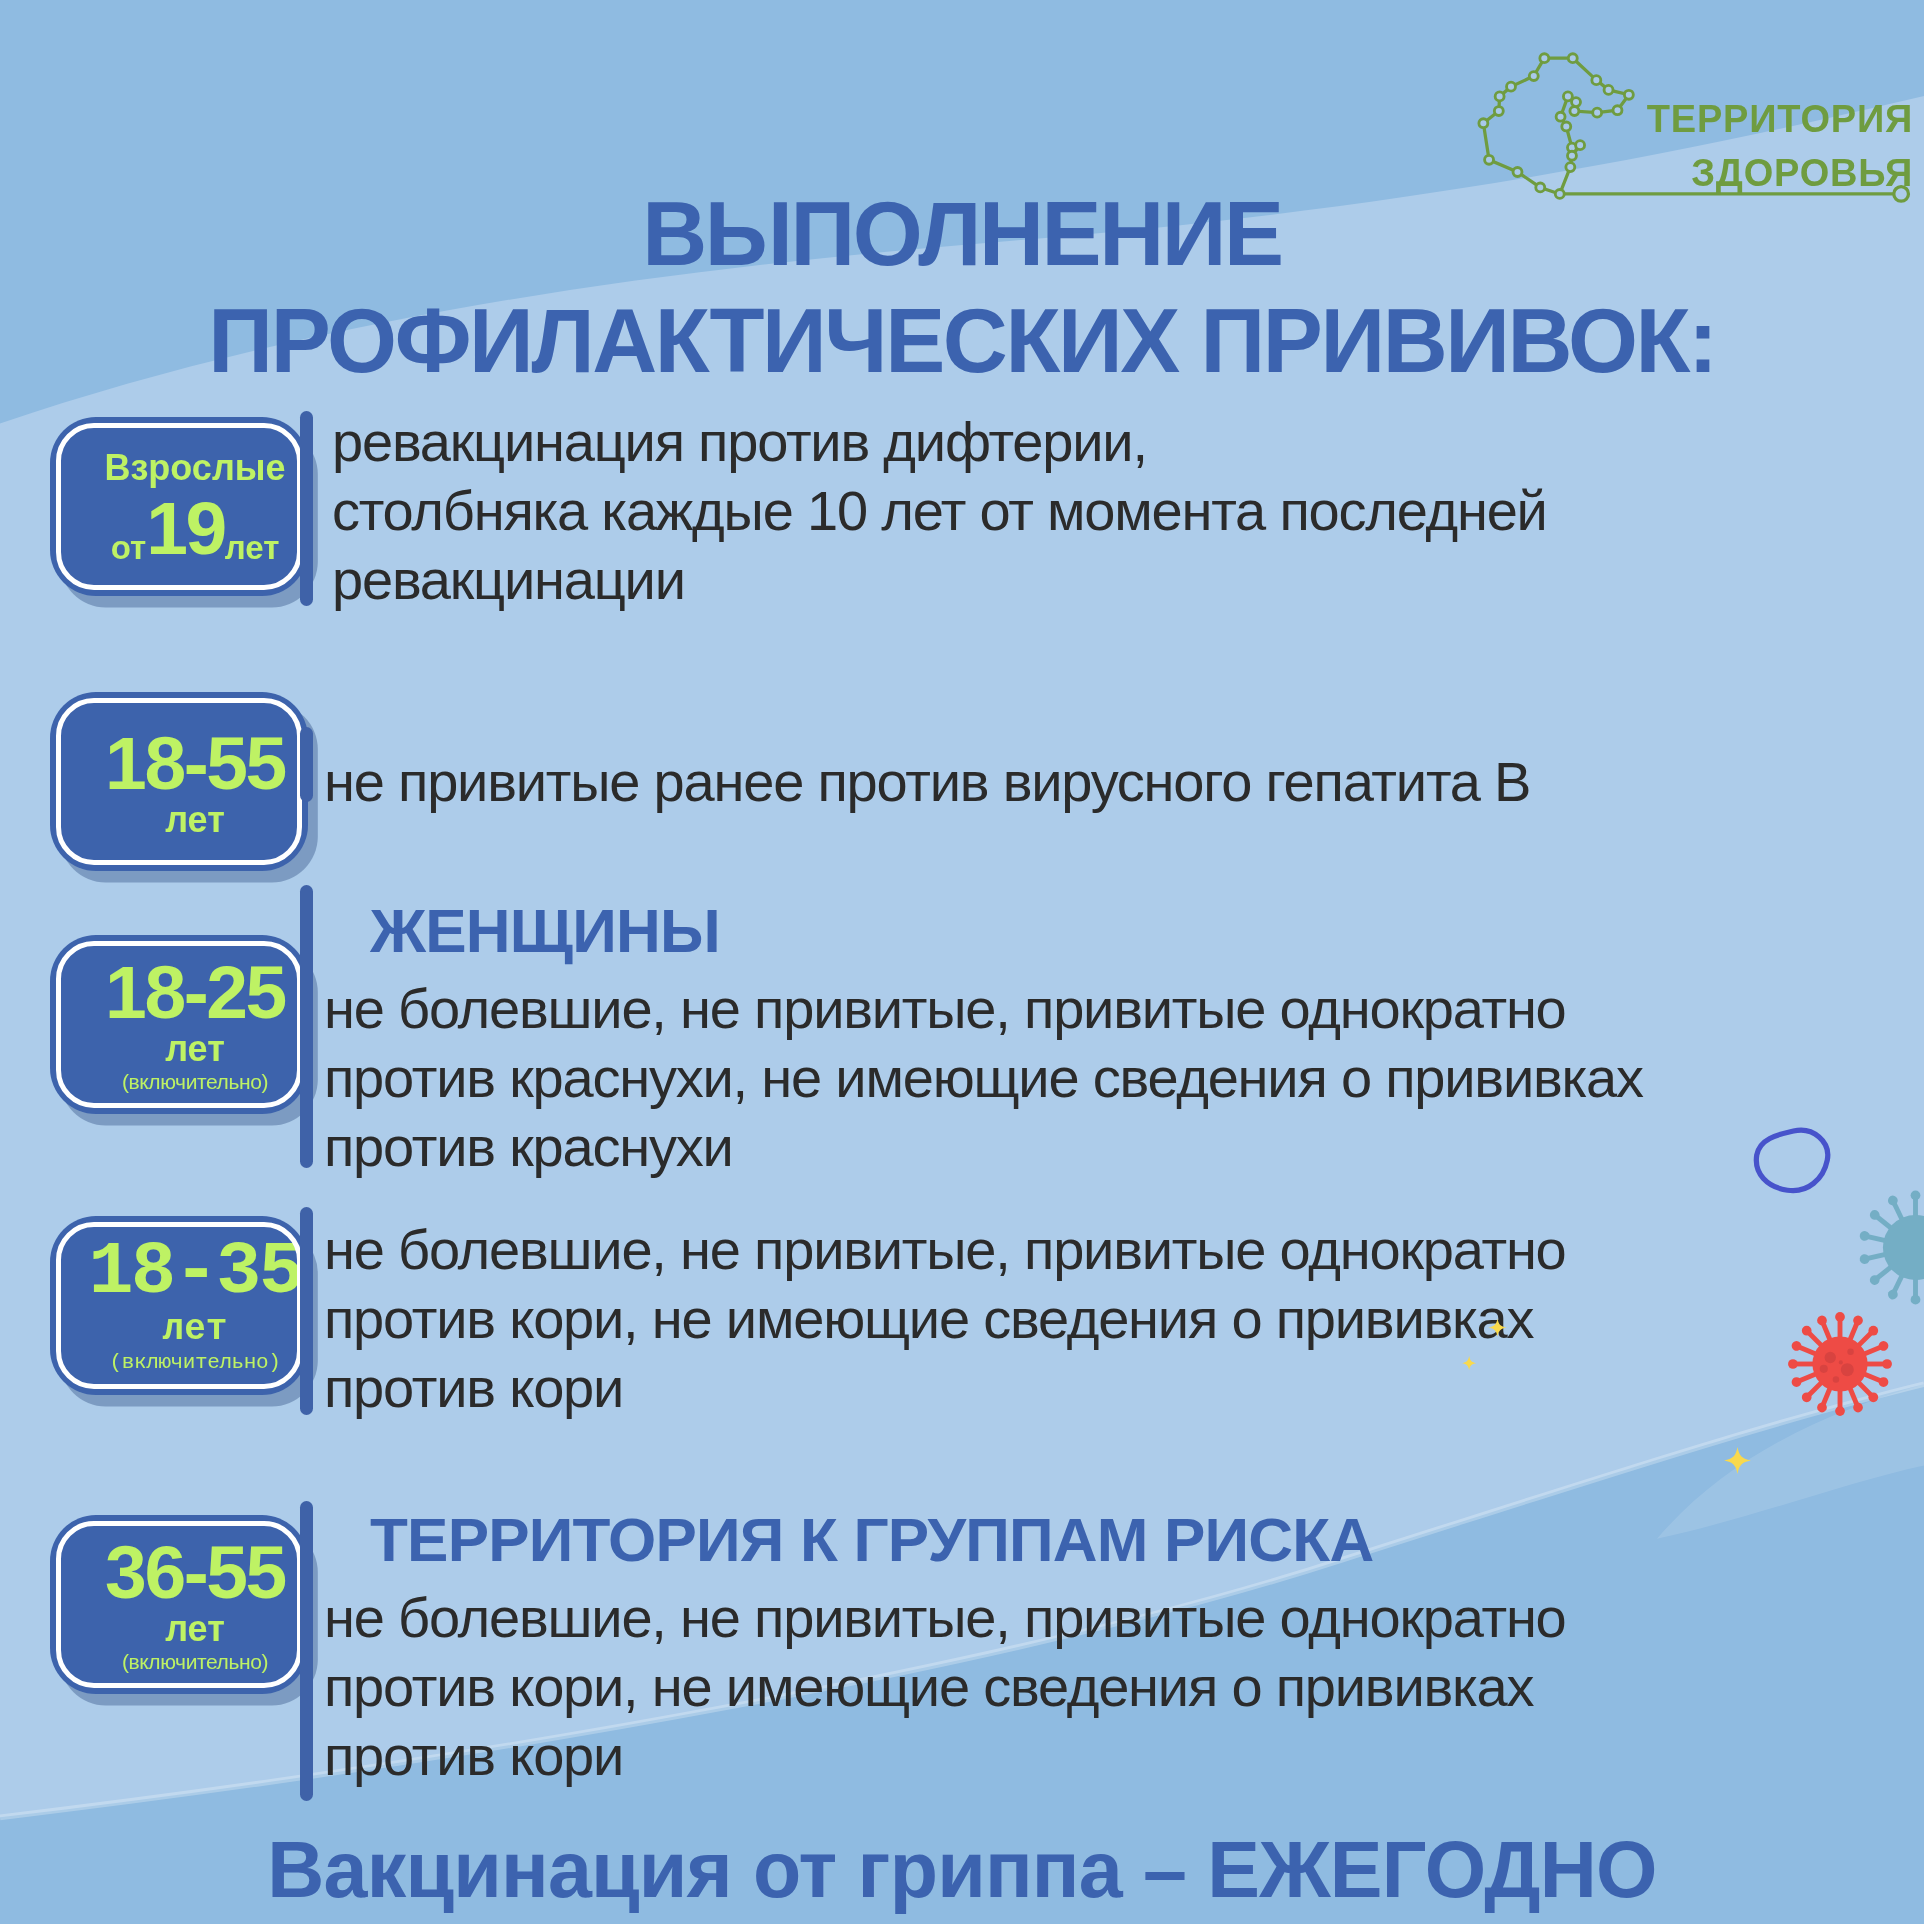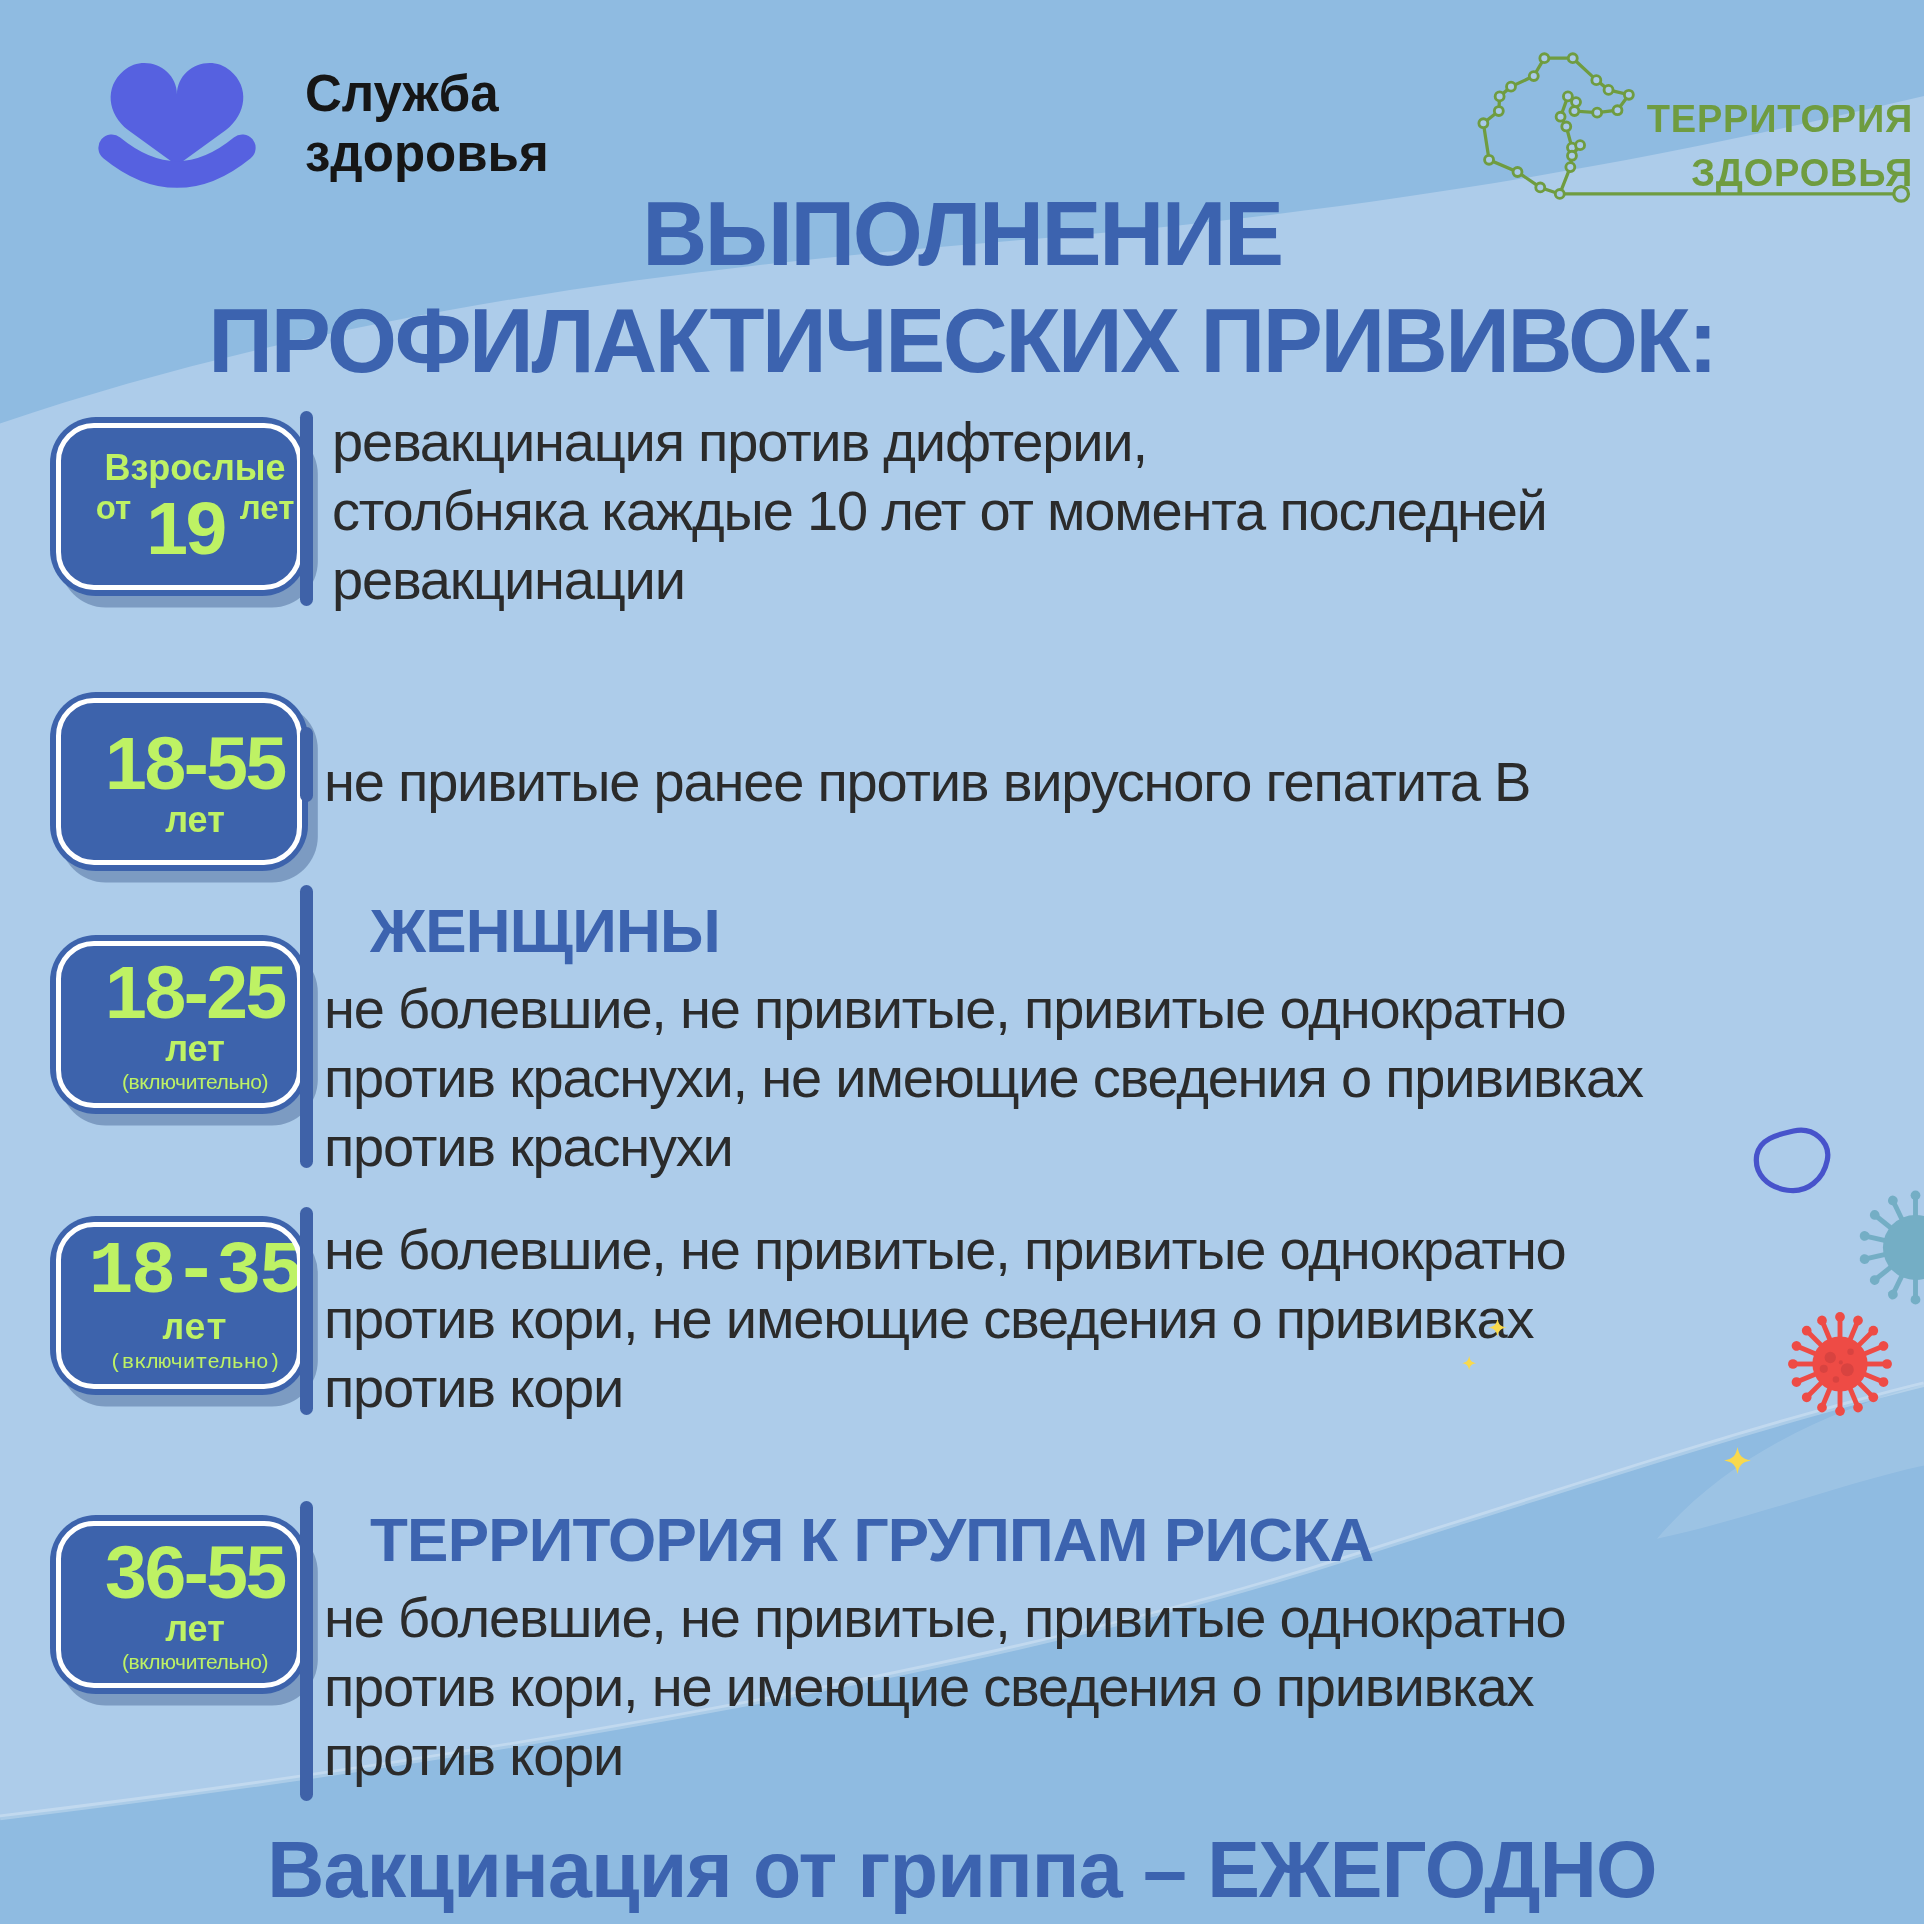--- a/index.html
+++ b/index.html
@@ -21,21 +21,21 @@
   
   .title{position:absolute;left:0;top:181px;width:100%;text-align:center;
     font-weight:bold;color:#3c63af;font-size:90px;line-height:107px;letter-spacing:-2.4px;}
   
   .badge{position:absolute;left:50px;width:226px;height:179px;background:#3d63ac;
     border-radius:46px;box-shadow:9.8px 11.4px 0 rgba(45,75,130,0.38);
     display:flex;flex-direction:column;align-items:center;justify-content:center;
     color:#bef264;text-align:center;padding-left:32px;}
   .badge::after{content:"";position:absolute;inset:5.7px;border:5.7px solid #fff;border-radius:38px;pointer-events:none;}
   .b-line1{font-size:36px;font-weight:bold;line-height:42px;}
-  .b-mid{display:flex;align-items:flex-start;gap:15px;}
+  .b-mid{display:flex;align-items:flex-end;gap:0;}
   .b-prefix,.b-suffix{font-size:33px;font-weight:bold;}
   .b-val{font-size:75px;font-weight:bold;letter-spacing:-2.4px;line-height:78px;}
   .b-unit{font-size:36px;font-weight:bold;line-height:39px;margin-top:-1.6px;}
   .b-note{font-size:21px;font-weight:normal;line-height:28px;letter-spacing:-0.4px;}
   .bar{position:absolute;left:300px;width:13px;background:#3f62a8;border-radius:7.3px;}
   .row-text{position:absolute;left:324px;width:1571px;font-size:56px;line-height:69px;
     color:#2b2b2b;letter-spacing:-1.2px;white-space:pre-line;}
   .row-head{position:absolute;left:326px;width:1547px;font-size:62px;line-height:68px;
     font-weight:bold;color:#3c63af;letter-spacing:-0.8px;margin-left:44px;}
   
@@ -51,31 +51,20 @@
 
   <svg class="bg" viewBox="0 0 2363 2363" preserveAspectRatio="none" aria-hidden="true">
     <rect x="0" y="0" width="2363" height="2363" fill="#8fbbe1"></rect>
     <path d="M0,520 C400,385 820,330 1250,295 C1750,255 2100,180 2363,118
              L2363,1700 C2160,1750 1950,1820 1650,1915
              C1250,2045 600,2160 0,2232 Z" fill="#adccea"></path>
     <path d="M0,2232 C600,2160 1250,2045 1650,1915 C1950,1820 2160,1750 2363,1700" fill="none" stroke="rgba(255,255,255,0.25)" stroke-width="7"></path>
     <path d="M2363,1700 C2240,1735 2120,1790 2035,1890 C2160,1862 2270,1820 2363,1800 Z" fill="rgba(255,255,255,0.12)"></path>
   </svg>
 
-  <div class="brand">
-    <svg class="brand-mark" viewBox="0 0 120 120" aria-hidden="true">
-      <path d="M60,36 C60,18 38,8 24,20 C11,31 13,49 27,60 L60,84 L93,60
-               C107,49 109,31 96,20 C82,8 60,18 60,36 Z" fill="#5661e0"></path>
-      <path d="M16,72 Q60,108 104,72" fill="none" stroke="#5661e0" stroke-width="18" stroke-linecap="round"></path>
-    </svg>
-    <div class="brand-text">
-      <div>Служба</div>
-      <div>здоровья</div>
-    </div>
-  </div>
 
   <div class="territory">
     <svg viewBox="0 0 562 235" aria-hidden="true">
       <polygon points="103,31 138,31 167,58 182,70 207,76 193,95 168,98 140,96 142,85 132,78 123,103 130,115 137,141 147,138 137,151 135,165 122,198 98,190 70,171 35,156 28,111 47,96 48,78 62,66 90,53" fill="none" stroke="#6f9c40" stroke-width="4"></polygon>
       <line x1="122" y1="198" x2="533" y2="198" stroke="#6f9c40" stroke-width="4"></line>
       <circle cx="542" cy="198" r="9" fill="none" stroke="#6f9c40" stroke-width="4"></circle>
     <circle cx="103" cy="31" r="5.5" fill="#a9c9e9" stroke="#6f9c40" stroke-width="3.5"></circle>
         <circle cx="138" cy="31" r="5.5" fill="#a9c9e9" stroke="#6f9c40" stroke-width="3.5"></circle>
         <circle cx="167" cy="58" r="5.5" fill="#a9c9e9" stroke="#6f9c40" stroke-width="3.5"></circle>
         <circle cx="182" cy="70" r="5.5" fill="#a9c9e9" stroke="#6f9c40" stroke-width="3.5"></circle>

